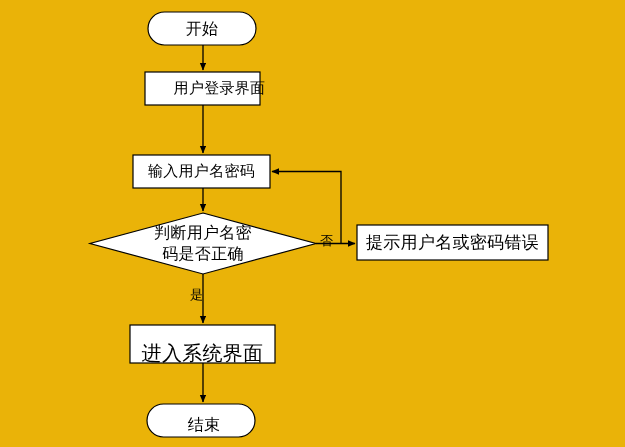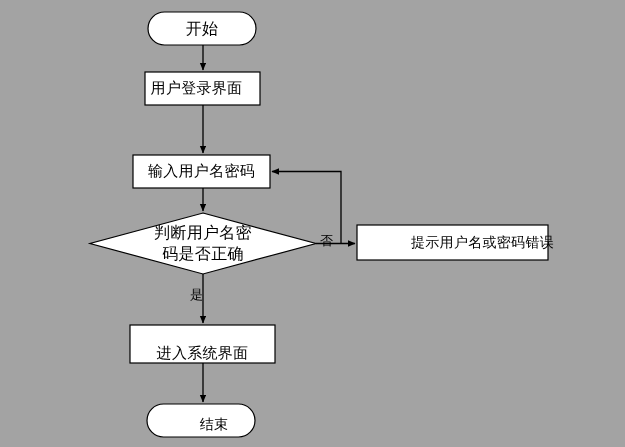--- a/index.html
+++ b/index.html
@@ -10,21 +10,21 @@
   body {
     width: 625px;
     height: 447px;
     font-family: "Liberation Serif", "DejaVu Serif", serif;
     overflow: hidden;
   }
   #flowchart-root {
     position: relative;
     width: 625px;
     height: 447px;
-    background: #a3a3a3;
+    background: #eab308;
   }
   svg#flow-svg {
     position: absolute;
     top: 0;
     left: 0;
     width: 625px;
     height: 447px;
   }
   .shape-stroke {
     fill: #ffffff;
@@ -95,30 +95,30 @@
 
     <rect class="shape-stroke" x="357" y="225" width="191" height="35"></rect>
 
     <rect class="shape-stroke" x="130" y="325" width="145" height="38"></rect>
 
     <rect class="shape-stroke" x="147" y="404" width="108" height="33" rx="16.5" ry="16.5"></rect>
   </svg>
 
   <div class="node-label" style="left:148px; top:12px; width:108px; height:33px; font-size:16px;">开始</div>
 
-  <div class="node-label" style="left:139px; top:72px; width:115px; height:33px; font-size:15px;">用户登录界面</div>
+  <div class="node-label" style="left:162px; top:72px; width:115px; height:33px; font-size:15px;">用户登录界面</div>
 
   <div class="node-label" style="left:133px; top:155px; width:137px; height:33px; font-size:15px;text-align:center;">输入用户名密码</div>
 
   <div class="node-label" style="left:118px; top:213px; width:170px; height:61px; font-size:16px; line-height:1.3;">判断用户名密
 码是否正确</div>
 
-  <div class="node-label" style="left:357px; top:225px; width:191px; height:35px; font-size:14px;margin-left:30px;">提示用户名或密码错误</div>
+  <div class="node-label" style="left:357px; top:225px; width:191px; height:35px; font-size:17px;">提示用户名或密码错误</div>
 
-  <div class="node-label" style="left:130px; top:325px; width:145px; height:56px; font-size:15px;">进入系统界面</div>
+  <div class="node-label" style="left:130px; top:325px; width:145px; height:56px; font-size:20px;">进入系统界面</div>
 
-  <div class="node-label" style="left:160px; top:404px; width:108px; height:42px; font-size:14px;">结束</div>
+  <div class="node-label" style="left:150px; top:404px; width:108px; height:42px; font-size:16px;">结束</div>
 
   <div class="edge-label" style="left:320px; top:234px; font-size:13px;">否</div>
 
   <div class="edge-label" style="left:190px; top:288px; font-size:13px;">是</div>
 
 </div>
 
 </body></html>

